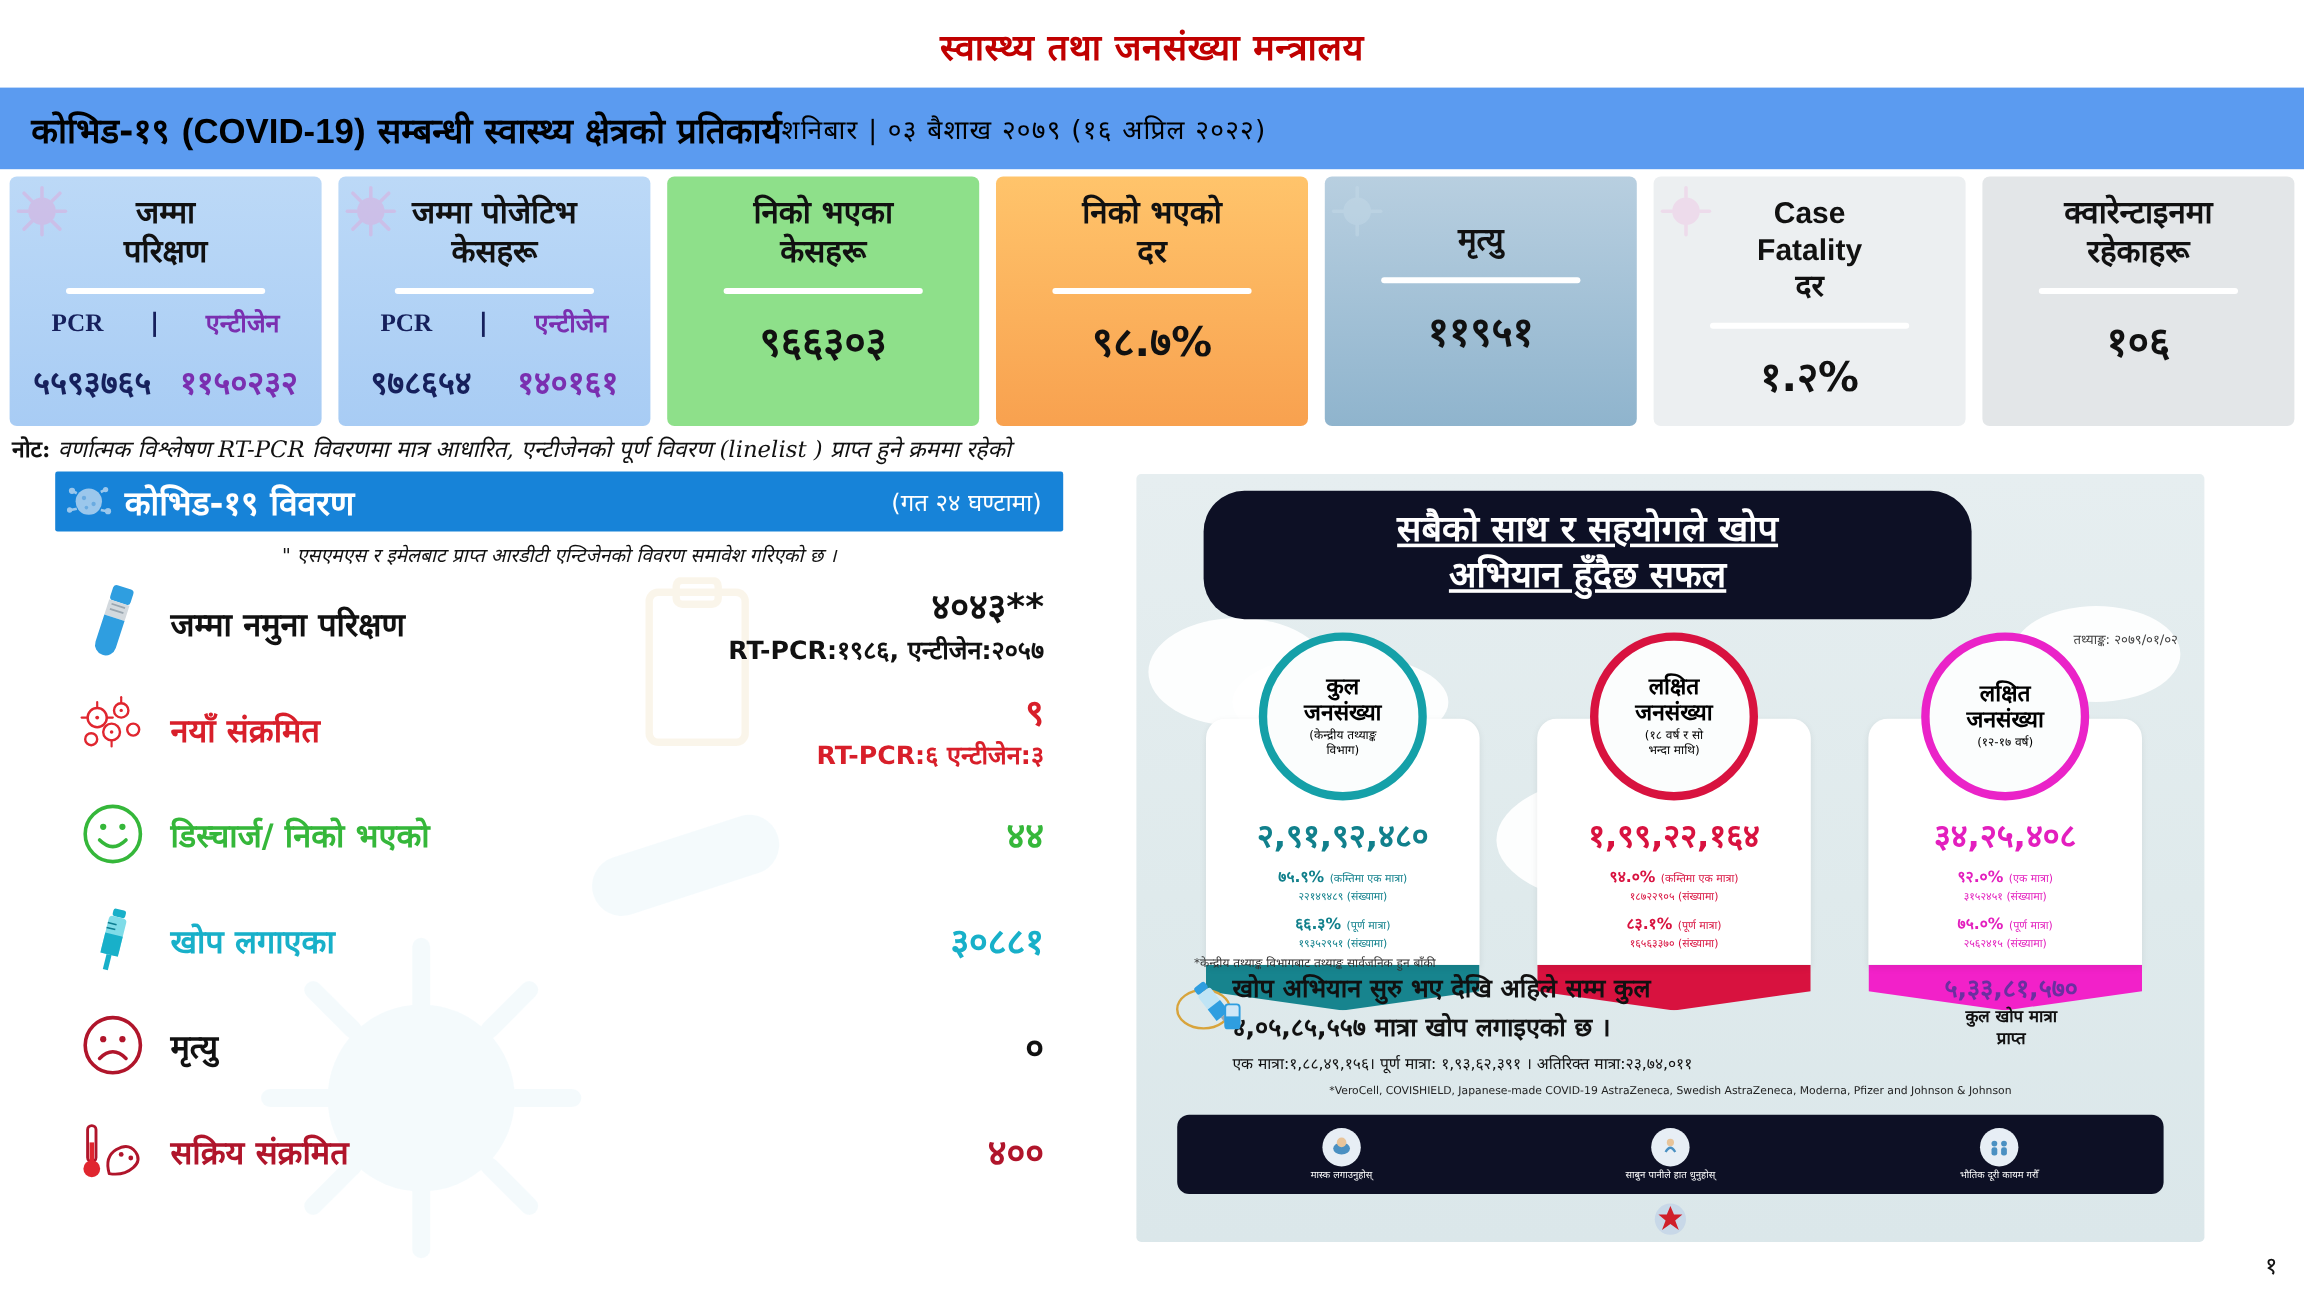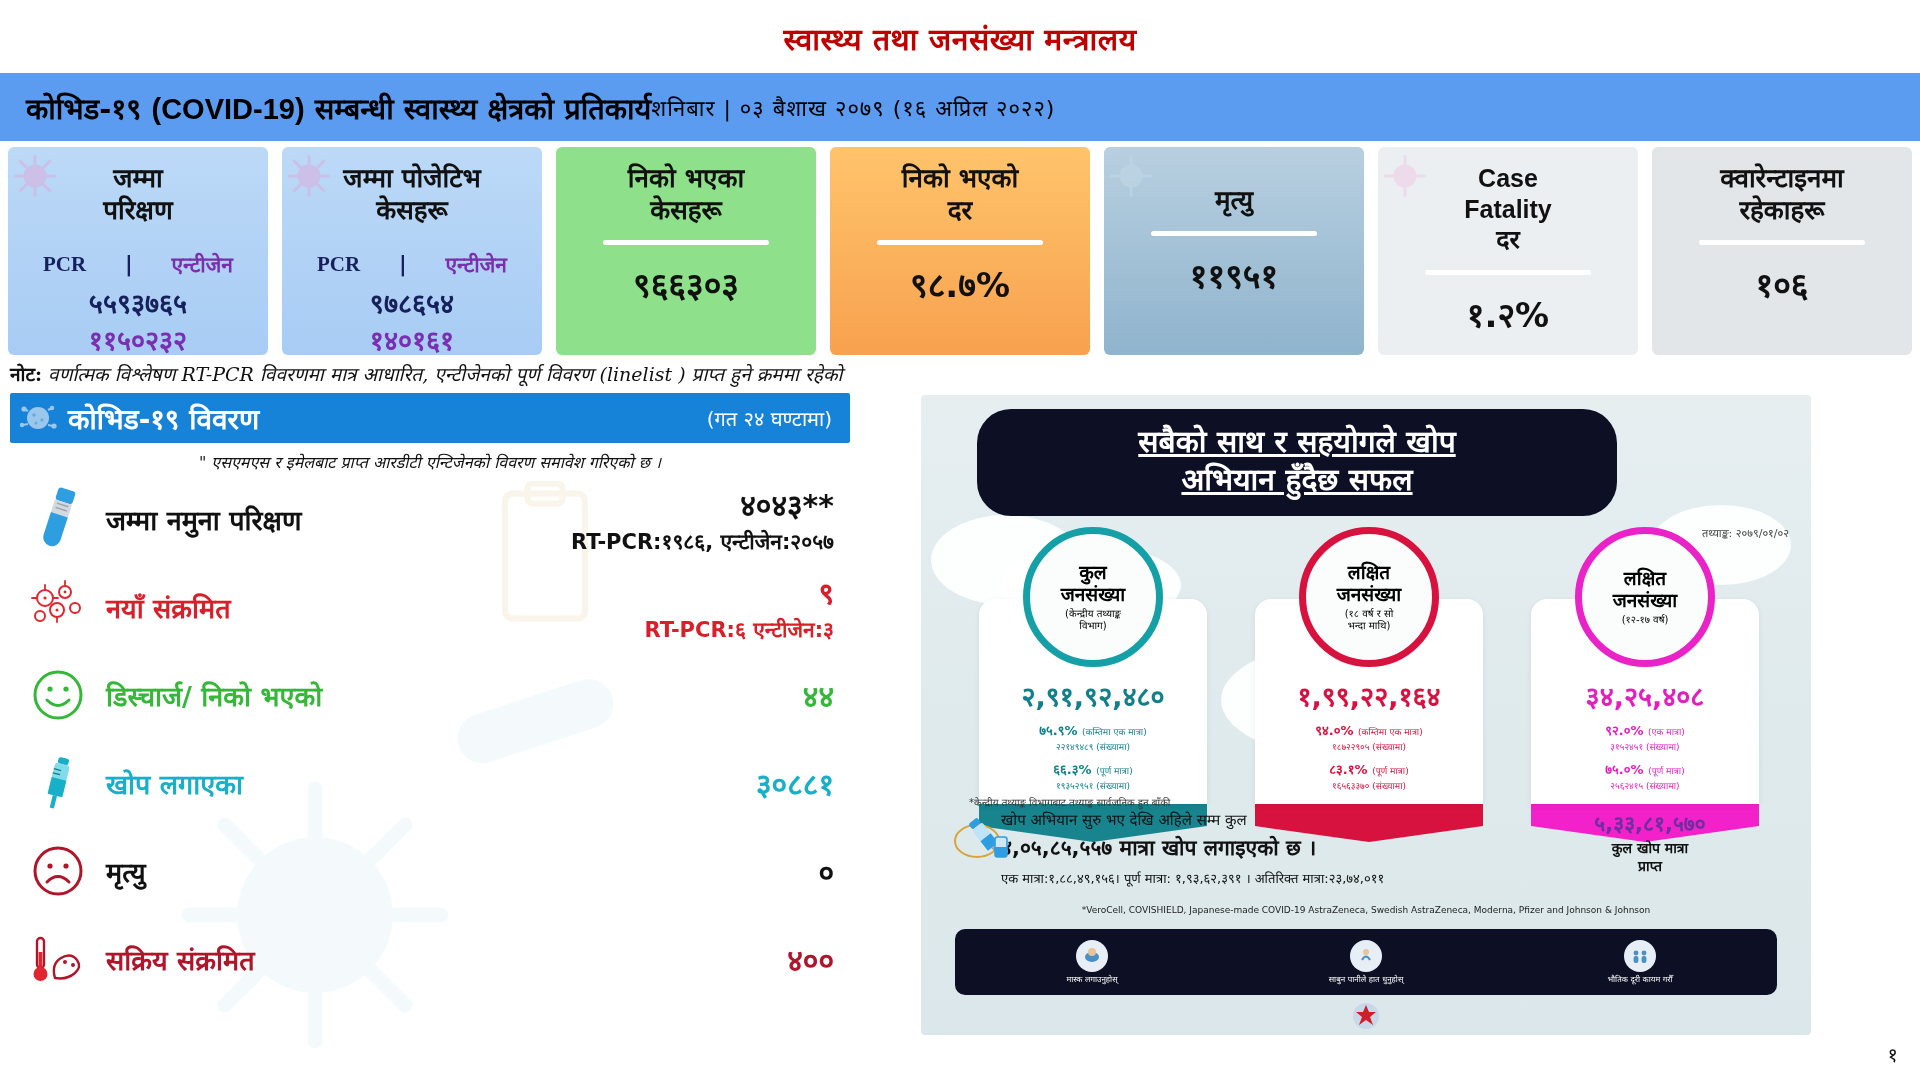--- a/index.html
+++ b/index.html
@@ -96,25 +96,24 @@
     font-family: "DejaVu Sans", sans-serif;
   }
   .subrow .lab-pcr { color: #16205c; font-family: "Liberation Serif", serif; }
   .subrow .sep { color: #16205c; }
   .subrow .lab-ant { color: #7a2fb0; }
   .numrow {
     display: flex;
     width: 94%;
     justify-content: space-around;
     align-items: center;
-    margin-top: 6px;
+    margin-top: 16px;
     font-size: 27px;
     font-weight: bold;
     font-family: "DejaVu Sans", sans-serif;
-    flex-direction: column;
   }
   .numrow .n-pcr { color: #16205c; }
   .numrow .n-ant { color: #7a2fb0; }
   .bigval {
     font-size: 34px;
     font-weight: bold;
     font-family: "DejaVu Sans", sans-serif;
     margin-top: 6px;
   }
 
@@ -134,21 +133,22 @@
     font-family: "DejaVu Serif", serif;
     color: #111;
     white-space: nowrap;
   }
   .note-line b { font-style: normal; }
 
   
   .main-area {
     display: flex;
     padding: 4px 10px 0 10px;
-    gap: 31px;
+    gap: 21px;
+    margin-left: 36px;
   }
   .left-panel { width: 862px; position: relative; }
   .right-panel { flex: 1; position: relative; }
 
   
   .detail-header {
     background: #1783d8;
     height: 50px;
     display: flex;
     align-items: center;
@@ -338,21 +338,21 @@
   }
   .campaign-block {
     position: absolute;
     left: 24px; top: 414px; right: 16px;
     z-index: 5;
     display: flex;
     align-items: flex-start;
     font-family: "DejaVu Sans", sans-serif;
   }
   .campaign-left { flex: 1; padding-left: 56px; }
-  .campaign-left .cl1 { font-size: 15px; font-weight: normal; color: #111; }
+  .campaign-left .cl1 { font-size: 21px; font-weight: bold; color: #111; }
   .campaign-left .cl2 { font-size: 21px; font-weight: bold; color: #111; margin-top: 4px; }
   .campaign-left .cl3 { font-size: 13px; color: #111; margin-top: 8px; }
   .campaign-right { width: 290px; text-align: center; }
   .campaign-right .cr1 { font-size: 21px; font-weight: bold; color: #6b2fa0; }
   .campaign-right .cr2 { font-size: 14px; font-weight: bold; color: #111; margin-top: 3px; line-height: 1.25; }
   .vaccine-icon-wrap { position: absolute; left: 8px; top: 2px; }
 
   .poster-disclaimer {
     position: absolute;
     left: 0; right: 0; top: 510px;

